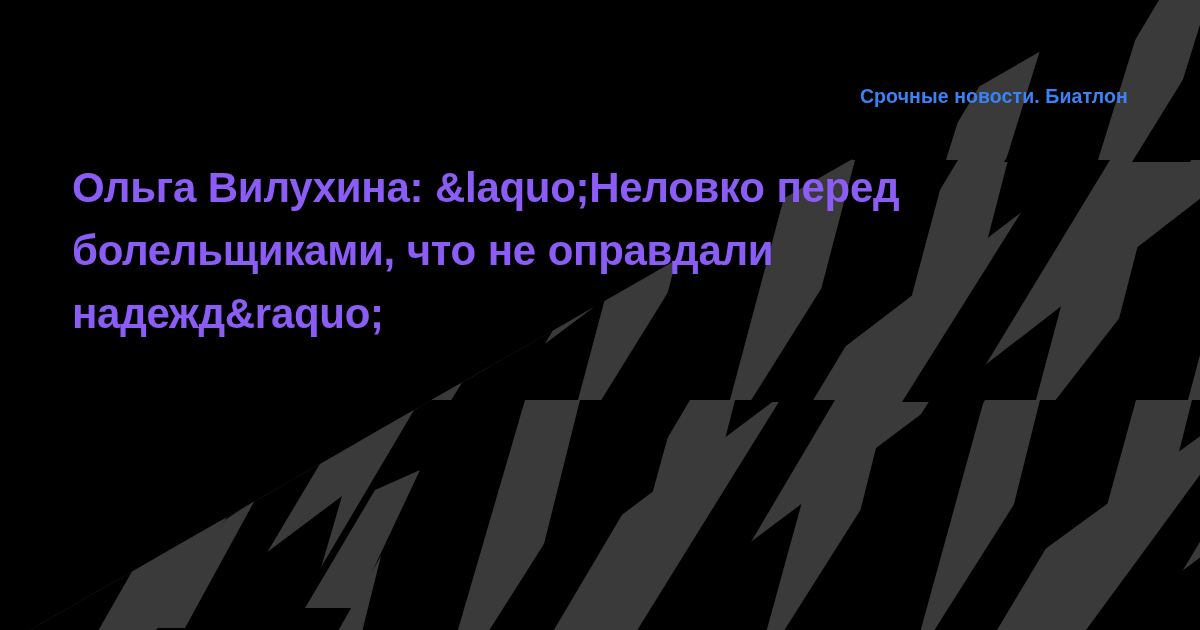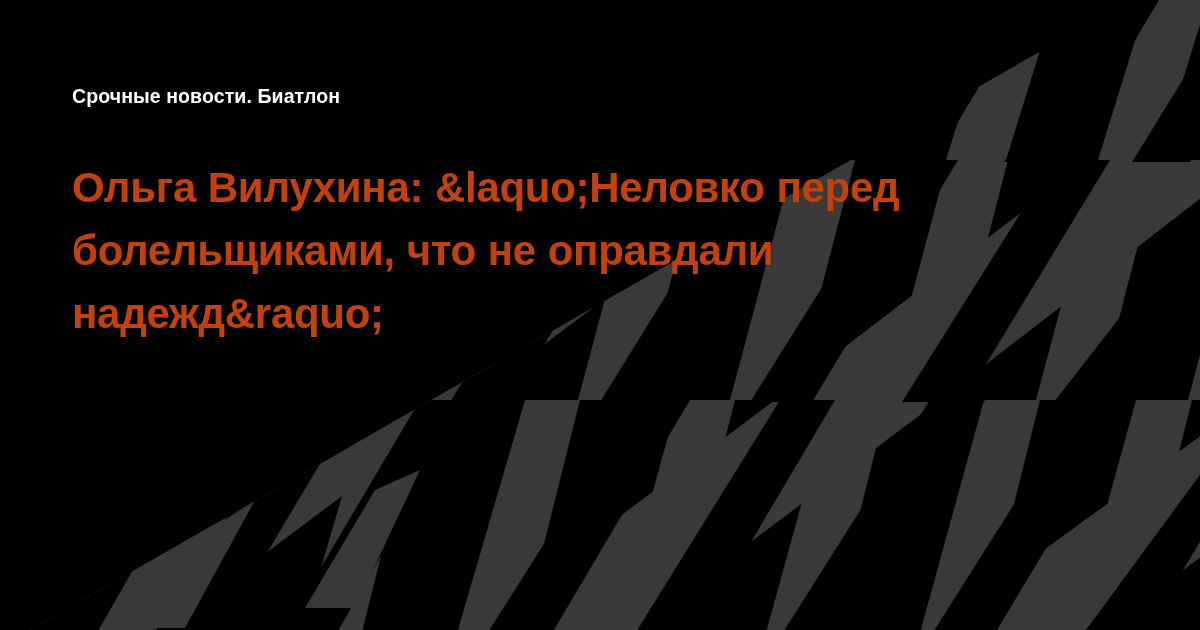--- a/index.html
+++ b/index.html
@@ -36,32 +36,33 @@
     z-index: 2;
     padding: 72px 72px 0 72px;
     box-sizing: border-box;
   }
 
   #category-label {
     font-size: 19.5px;
     font-weight: 700;
     letter-spacing: 0.1px;
     line-height: 24px;
-    color: #ffffff;
+    color: #3b82f6;
     margin: 12px 0 0 0;
     white-space: nowrap;
+    text-align: right;
   }
 
   #headline {
     margin: 48px 0 0 0;
     font-size: 42px;
     font-weight: 700;
     line-height: 63px;
     letter-spacing: -0.3px;
-    color: #c2410c;
+    color: #8b5cf6;
     max-width: 1000px;
     word-spacing: 0.5px;
   }
 </style>
 </head>
 <body>
 
 <div id="card">
 
   <svg id="pattern-layer" viewBox="0 0 1200 630" preserveAspectRatio="none" xmlns="http://www.w3.org/2000/svg" aria-hidden="true">

